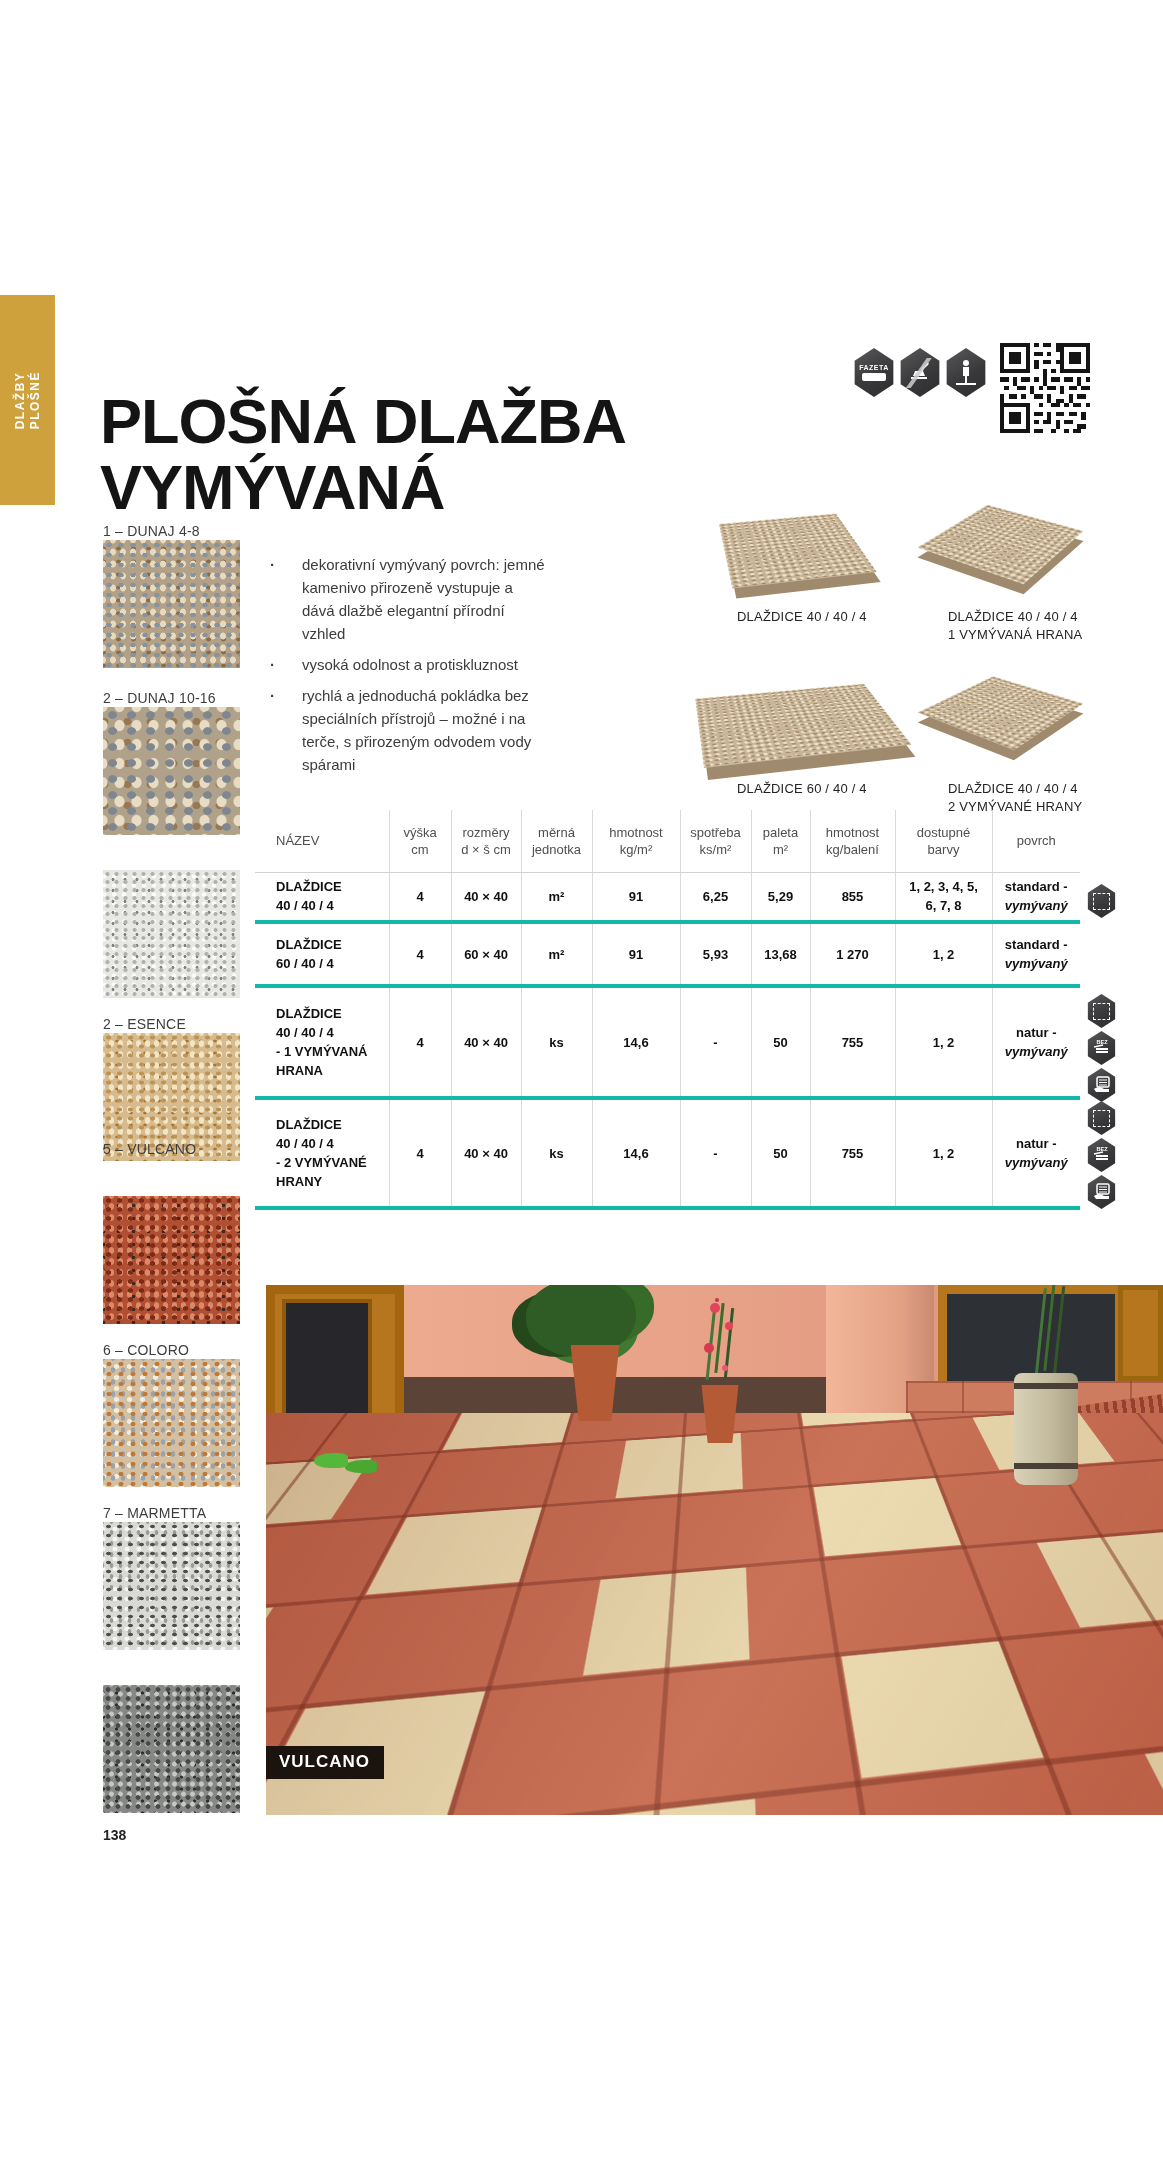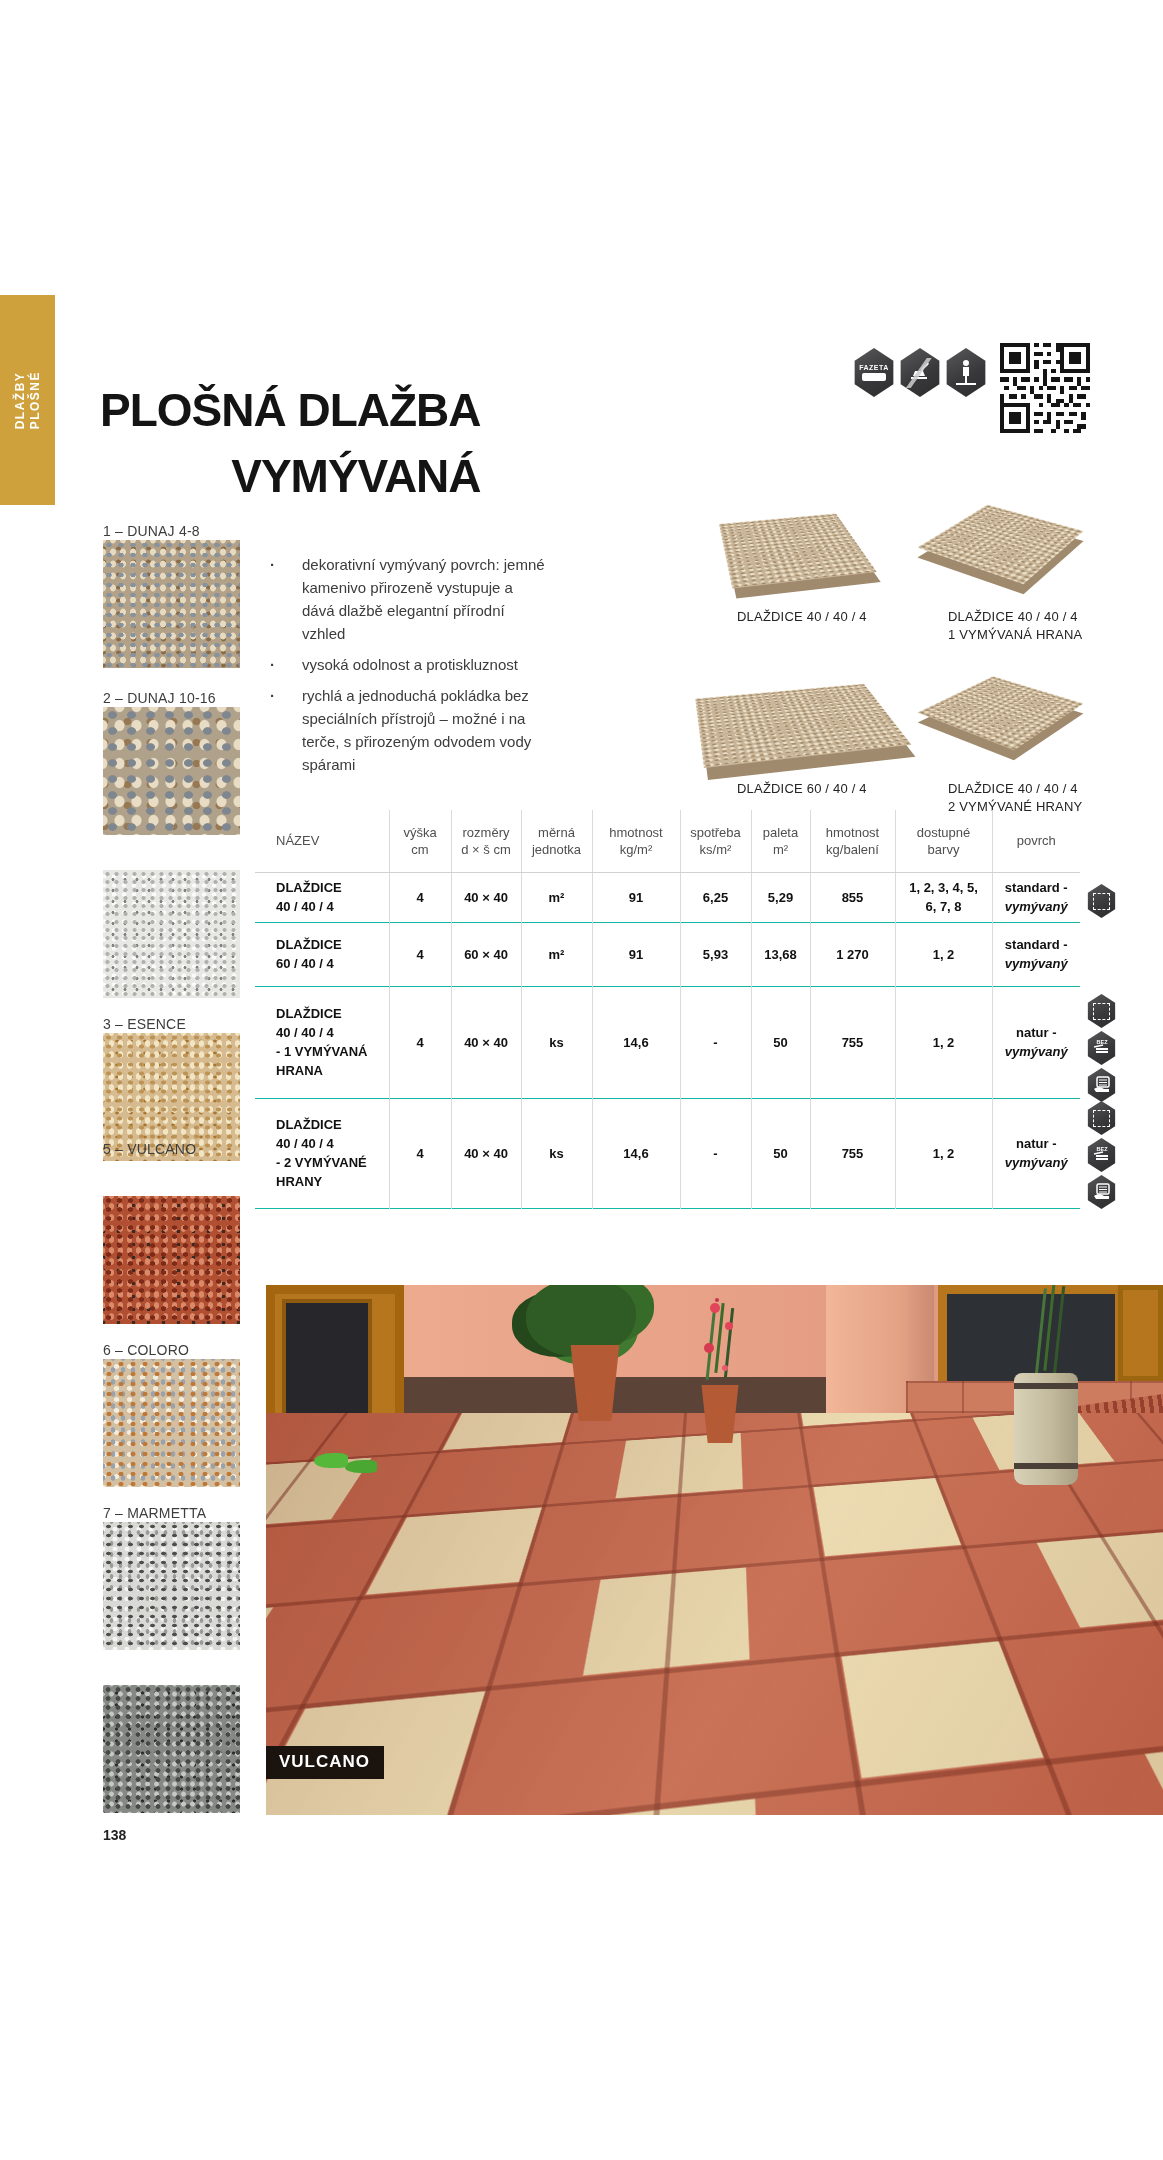--- a/index.html
+++ b/index.html
@@ -7,22 +7,22 @@
   .page{position:relative;width:1163px;height:2160px;background:#fff;overflow:hidden;}
   .pre{white-space:pre-line;}
 
   
   .side-tab{position:absolute;left:0;top:295px;width:55px;height:210px;background:#cfa13d;
     display:flex;align-items:center;justify-content:center;}
   .side-tab .vtxt{writing-mode:vertical-rl;transform:rotate(180deg);color:#fff;font-weight:700;
     font-size:12px;letter-spacing:1.5px;line-height:15px;white-space:pre-line;text-align:center;}
 
   
-  .title{position:absolute;left:100px;top:346px;font-size:46px;line-height:66px;font-weight:700;
-    color:#141414;letter-spacing:-1px;text-align:right;}
+  .title{position:absolute;left:100px;top:346px;font-size:63px;line-height:66px;font-weight:700;
+    color:#141414;letter-spacing:-1px;}
 
   
   .hex{clip-path:polygon(50% 0,94% 26%,94% 74%,50% 100%,6% 74%,6% 26%);
     background:linear-gradient(150deg,#5a5a5d 0%,#39393b 55%,#2c2c2e 100%);
     display:flex;flex-direction:column;align-items:center;justify-content:center;}
   .hdr-hex{position:absolute;width:44px;height:49px;}
   .hdr-hex .fz-label{color:#fff;font-size:7px;font-weight:700;letter-spacing:0.5px;}
   .fz-tile{width:24px;height:8px;background:#fff;border-radius:2px;margin-top:2px;}
   .qr{position:absolute;left:1000px;top:341px;width:90px;height:94px;}
 
@@ -52,21 +52,21 @@
   .caption{position:absolute;font-size:13px;line-height:18px;color:#242424;letter-spacing:0.2px;}
 
   
   .spec-table{position:absolute;left:255px;top:810px;border-collapse:collapse;table-layout:fixed;width:825px;}
   .spec-table th{font-weight:400;font-size:13px;line-height:17px;color:#4f4f4f;text-align:center;vertical-align:middle;}
   .spec-table td{font-weight:700;font-size:13px;line-height:19px;color:#111;text-align:center;vertical-align:middle;}
   .spec-table th,.spec-table td{border-left:1px solid #dadada;padding:2px 4px;}
   .spec-table th:first-child,.spec-table td:first-child{border-left:none;text-align:left;padding-left:21px;}
   .spec-table thead tr{height:62px;}
   .spec-table thead th{border-bottom:1px solid #d2d2d2;}
-  .spec-table tbody tr{border-bottom:1px solid #14b8a6;}
+  .spec-table tbody tr{border-bottom:4px solid #14b8a6;}
   .r1{height:50px;} .r2{height:64px;} .r3{height:112px;} .r4{height:110px;}
   .surf .l2{font-style:italic;display:block;text-align:center;}
   .surf .l1{display:block;}
 
   
   .tbl-hex{position:absolute;left:1086px;width:31px;height:34px;}
   .dash-sq{width:15px;height:15px;border:1.5px dashed #fff;}
 
   
   .photo{position:absolute;left:266px;top:1285px;width:897px;height:530px;overflow:hidden;background:#c4654a;}
@@ -154,21 +154,21 @@
     <path fill="#141414" d="M2 2h3v3h-3zM16 2h3v3h-3zM2 16h3v3h-3z"></path>
     <path fill="#141414" d="M8 0h1v1h-1zM10 0h2v1h-2zM13 0h1v2h-1zM8 2h2v1h-2zM11 2h1v1h-1zM8 4h1v2h-1zM10 4h2v1h-2zM13 4h1v1h-1zM10 6h1v1h-1zM12 6h1v1h-1zM0 8h2v1h-2zM3 8h1v2h-1zM5 8h2v1h-2zM8 8h1v1h-1zM10 7h1v3h-1zM12 8h2v1h-2zM15 8h2v1h-2zM18 8h1v2h-1zM20 8h1v1h-1zM1 10h1v1h-1zM4 10h2v1h-2zM7 10h1v2h-1zM9 10h1v1h-1zM11 10h2v1h-2zM14 10h1v2h-1zM16 10h2v1h-2zM19 10h2v1h-2zM0 12h1v2h-1zM2 12h2v1h-2zM5 12h1v1h-1zM8 12h2v1h-2zM11 12h1v2h-1zM13 13h2v1h-2zM16 12h1v2h-1zM18 12h2v1h-2zM9 14h1v1h-1zM12 14h2v1h-2zM15 14h1v1h-1zM17 14h2v1h-2zM20 14h1v1h-1zM8 16h2v1h-2zM11 16h1v2h-1zM13 16h2v1h-2zM16 16h2v1h-2zM19 16h1v2h-1zM8 18h1v1h-1zM10 18h2v1h-2zM13 18h1v2h-1zM15 18h2v1h-2zM18 19h2v1h-2zM8 20h2v1h-2zM12 20h1v1h-1zM15 20h1v1h-1zM17 20h2v1h-2z"></path>
   </svg>
 
   <div class="swatch-label" style="top:523px;">1 – DUNAJ 4-8</div>
   <div class="swatch sw1" style="top:540px;"></div>
   <div class="swatch-label" style="top:690px;">2 – DUNAJ 10-16</div>
   <div class="swatch sw2" style="top:707px;"></div>
   <div class="swatch-label" style="top:871px;">3 – ARKTIK</div>
   <div class="swatch sw3" style="top:870px;"></div>
-  <div class="swatch-label" style="top:1016px;">3 – ESENCE</div>
+  <div class="swatch-label" style="top:1016px;">2 – ESENCE</div>
   <div class="swatch sw4" style="top:1033px;"></div>
   <div class="swatch-label" style="top:1141px;">5 – VULCANO</div>
   <div class="swatch sw5" style="top:1196px;"></div>
   <div class="swatch-label" style="top:1342px;">6 – COLORO</div>
   <div class="swatch sw6" style="top:1359px;"></div>
   <div class="swatch-label" style="top:1505px;">7 – MARMETTA</div>
   <div class="swatch sw7" style="top:1522px;"></div>
   <div class="swatch-label" style="top:1668px;margin-top:28px;">8 – LAVA</div>
   <div class="swatch sw8" style="top:1685px;"></div>
 

